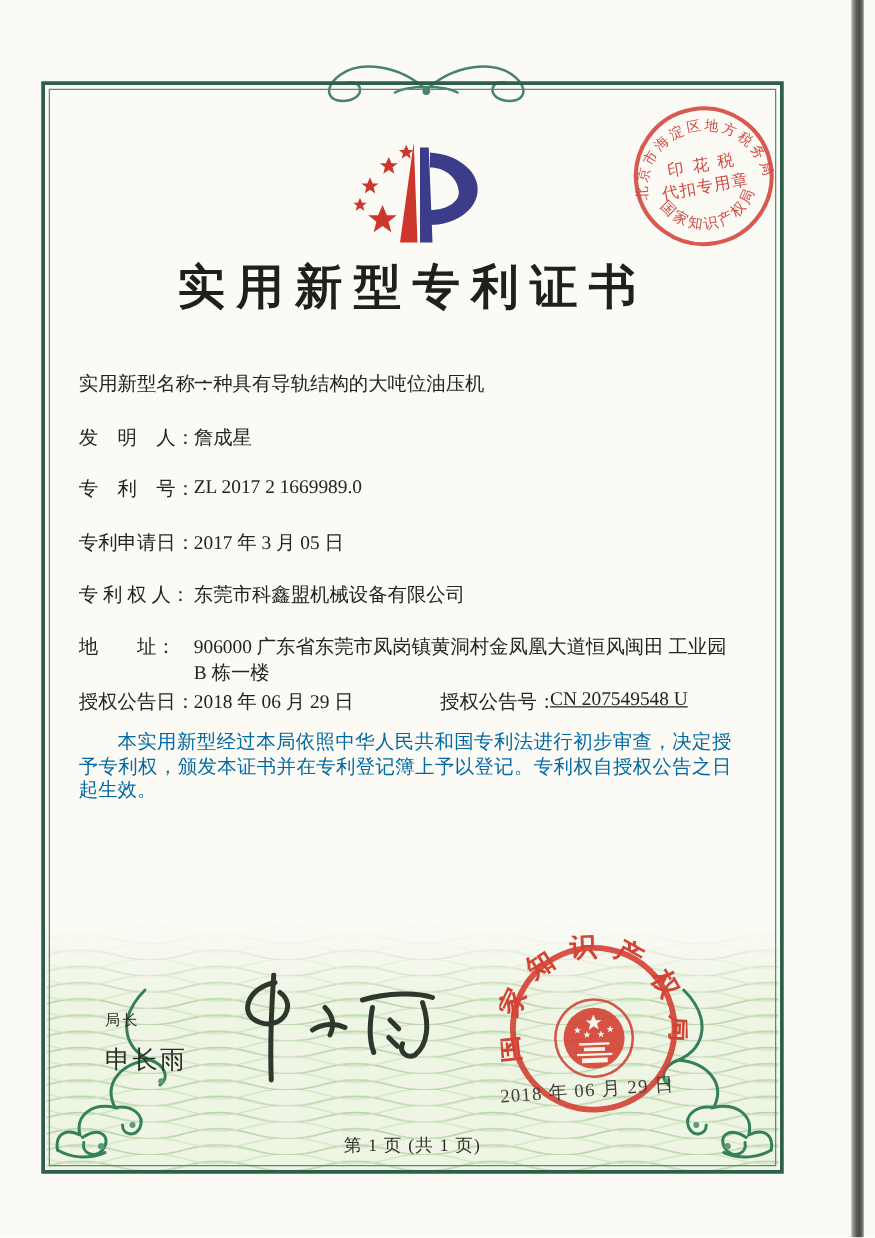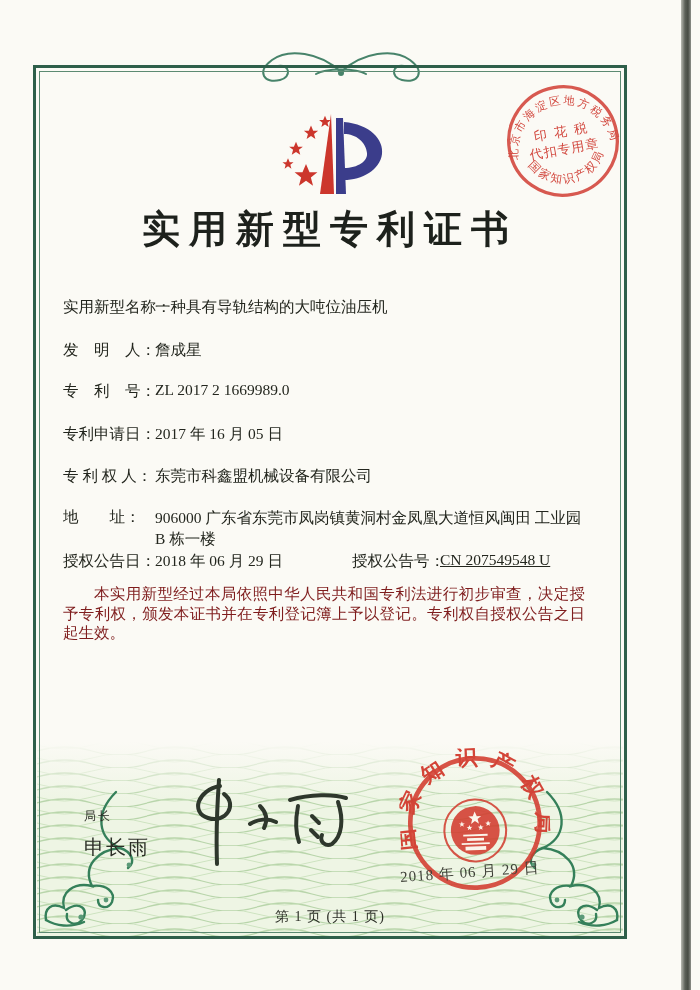--- a/index.html
+++ b/index.html
@@ -45,21 +45,21 @@
     color:#1d211c;
   }
   .field{position:absolute;z-index:4;font-size:15.5px;color:#23261e;}
   .field .lbl{position:absolute;left:63px;top:0;white-space:nowrap;}
   .field .val{position:absolute;left:155px;top:0;white-space:nowrap;}
   .field .val.wrap{white-space:normal;width:428px;line-height:21px;}
   .field .lbl2{position:absolute;left:352px;top:0;white-space:nowrap;}
   .field .val2{position:absolute;left:440px;top:0;white-space:nowrap;text-decoration:underline;}
   .paras{
     position:absolute;left:63px;top:584px;width:522px;z-index:4;
-    font-size:15.5px;line-height:19.5px;color:#7f1d1d;text-align:justify;
+    font-size:15.5px;line-height:19.5px;color:#0369a1;text-align:justify;
   }
   .paras p{margin:0;text-indent:2em;}
   .officer-title{position:absolute;left:84px;top:808px;font-size:12px;letter-spacing:2px;color:#2b2e26;z-index:4;}
   .officer-name{position:absolute;left:84px;top:834px;font-size:20px;letter-spacing:2px;color:#2b2e26;z-index:4;}
   .signature{position:absolute;left:186px;top:778px;z-index:4;}
   .seal{position:absolute;left:400px;top:748px;z-index:5;transform:rotate(-2deg);opacity:.95;}
   .seal-date{
     position:absolute;left:400px;top:862px;width:170px;z-index:6;
     font-size:15px;letter-spacing:1px;color:#3f4138;transform:rotate(-4deg);
   }
@@ -174,21 +174,21 @@
   <div class="field" style="top:340px">
     <span class="lbl">发　明　人：</span>
     <span class="val">詹成星</span>
   </div>
   <div class="field" style="top:381px">
     <span class="lbl">专　利　号：</span>
     <span class="val">ZL 2017 2 1669989.0</span>
   </div>
   <div class="field" style="top:424px">
     <span class="lbl">专利申请日：</span>
-    <span class="val">2017 年 16 月 05 日</span>
+    <span class="val">2017 年 3 月 05 日</span>
   </div>
   <div class="field" style="top:466px">
     <span class="lbl">专 利 权 人：</span>
     <span class="val">东莞市科鑫盟机械设备有限公司</span>
   </div>
   <div class="field" style="top:507px">
     <span class="lbl">地　　址：</span>
     <span class="val wrap">906000 广东省东莞市凤岗镇黄洞村金凤凰大道恒风闽田 工业园 B 栋一楼</span>
   </div>
   <div class="field" style="top:551px">

